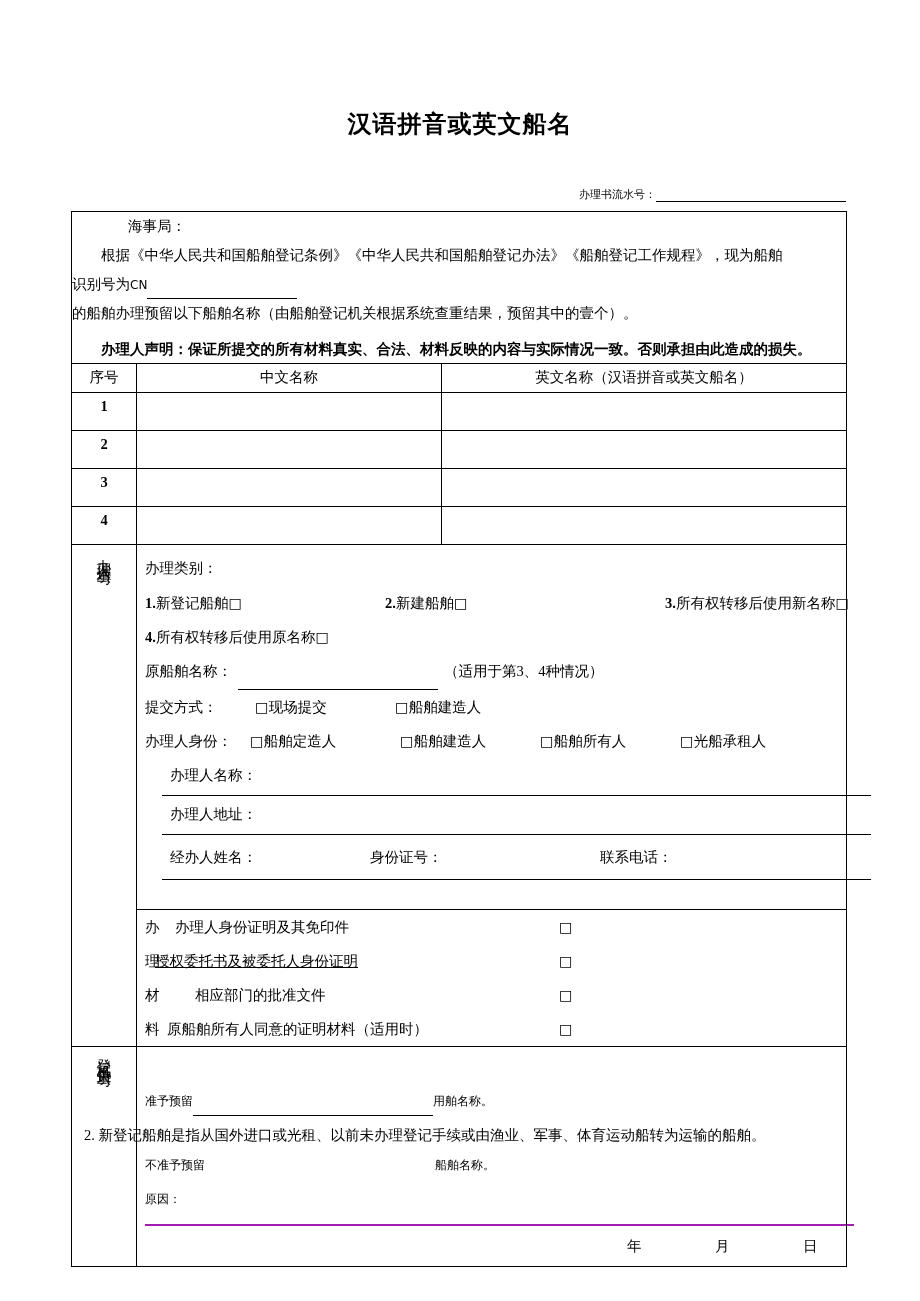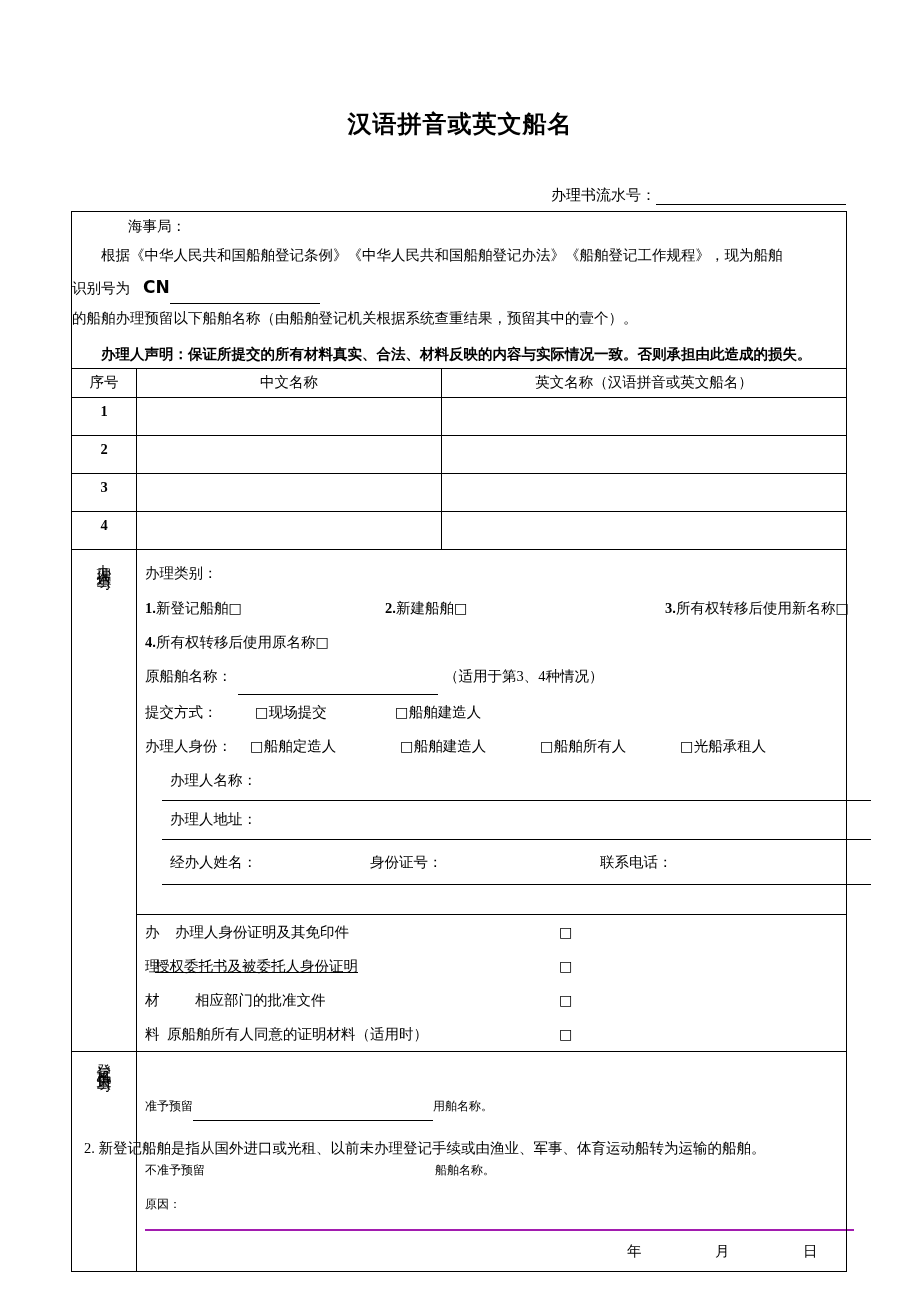--- a/index.html
+++ b/index.html
@@ -18,21 +18,21 @@
     position:absolute; top:108px; left:0; width:920px;
     text-align:center;
     font-family:"DejaVu Sans","Liberation Sans",sans-serif;
     font-size:24px; font-weight:700; letter-spacing:1px;
   }
 
   
   .serial-row{
     position:absolute; top:186px; left:0; width:846px;
     text-align:right;
-    font-size:15px;
+    font-size:11px;
   }
   .serial-label{ display:inline-block; }
   .blank-line{
     display:inline-block;
     border-bottom:1px solid #000;
     vertical-align:bottom;
   }
   .serial-blank{ width:190px; height:16px; }
 
   
@@ -142,21 +142,21 @@
   .date-row{ position:relative; height:40px; line-height:40px; }
   .d-y{ position:absolute; left:482px; }
   .d-m{ position:absolute; left:570px; }
   .d-d{ position:absolute; left:658px; }
 
   
   .notes{
     position:absolute; left:80px; top:1124px; width:790px;
     font-size:14.5px; line-height:1.65;
   }
-  .note-2{ padding-left:4px;margin-top:13px; }
+  .note-2{ padding-left:4px; }
 </style>
 </head>
 <body>
 
 <div class="page">
 
   <div class="doc-title">汉语拼音或英文船名</div>
 
   <div class="serial-row">
     <span class="serial-label">办理书流水号：</span><span class="blank-line serial-blank"></span>
@@ -167,21 +167,21 @@
       <col style="width:65px">
       <col style="width:305px">
       <col style="width:405px">
     </colgroup>
 
     <tbody>
         <tr>
       <td colspan="3" class="intro-cell">
         <div class="intro-line indent4">海事局：</div>
         <div class="intro-line indent2">根据《中华人民共和国船舶登记条例》《中华人民共和国船舶登记办法》《船舶登记工作规程》，现为船舶</div>
-        <div class="intro-line"><span>识别号为</span><span style="font-family:'DejaVu Sans',sans-serif;font-weight:700;font-size:17px;margin-left:13px;">CN</span><span class="blank-line cn-blank"></span></div>
+        <div class="intro-line"><span>识别号为</span><span style="font-family:'DejaVu Sans',sans-serif;font-weight:400;font-size:12px;">CN</span><span class="blank-line cn-blank"></span></div>
         <div class="intro-line">的船舶办理预留以下船舶名称（由船舶登记机关根据系统查重结果，预留其中的壹个）。</div>
         <div class="decl">办理人声明：保证所提交的所有材料真实、合法、材料反映的内容与实际情况一致。否则承担由此造成的损失。</div>
       </td>
     </tr>
 
     <tr>
       <td class="th">序号</td>
       <td class="th">中文名称</td>
       <td class="th">英文名称（汉语拼音或英文船名）</td>
     </tr>

